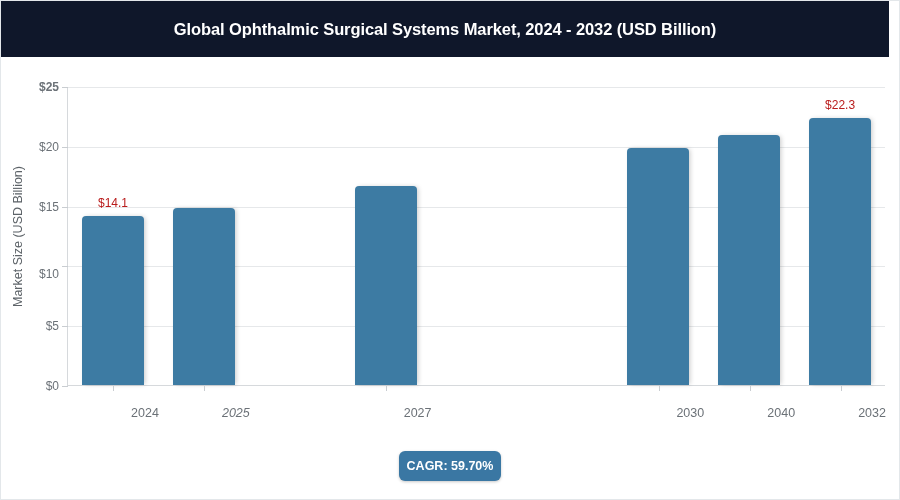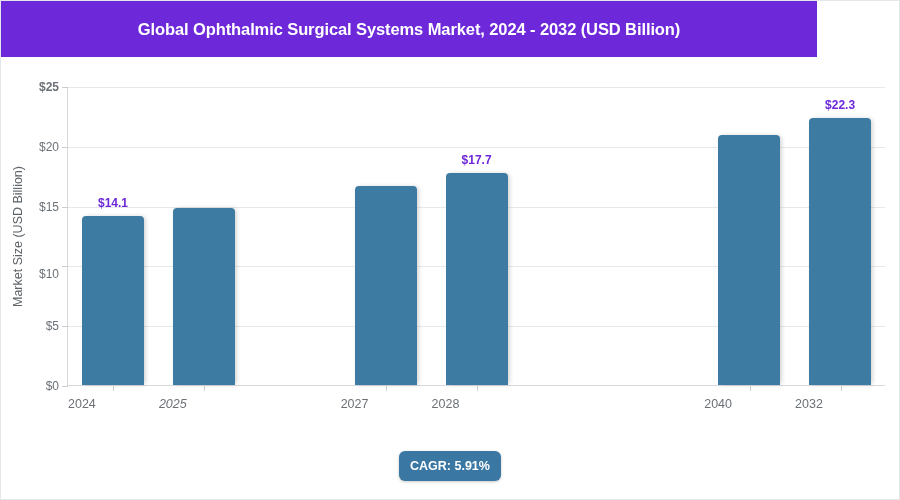--- a/index.html
+++ b/index.html
@@ -20,23 +20,23 @@
     box-sizing: border-box;
     background: #ffffff;
     border: 1px solid #e3e7ea;
   }
 
   
   #header-band {
     position: absolute;
     left: 0;
     top: 0;
-    width: 816px;
+    width: 888px;
     height: 56px;
-    background: #6d28d9;
+    background: #0f172a;
     display: flex;
     align-items: center;
     justify-content: center;
   }
   #chart-title {
     color: #ffffff;
     font-size: 16.5px;
     font-weight: bold;
     letter-spacing: -0.1px;
     text-align: center;
@@ -108,38 +108,38 @@
     background: #3d7ba3;
     border-radius: 4px 4px 0 0;
     box-shadow: 2px 0 5px -1px rgba(0,0,0,0.22);
   }
   .bar-value {
     position: absolute;
     left: 14px;
     width: 62px;
     text-align: center;
     font-size: 12px;
-    font-weight: bold;
-    color: #6d28d9;
+    font-weight: normal;
+    color: #b91c1c;
     white-space: nowrap;
   }
   .xtick-mark {
     position: absolute;
     top: 100%;
     width: 1px;
     height: 6px;
     background: #c9cdd1;
   }
   .xlabel {
     position: absolute;
     top: 100%;
-    margin-top: 12px;
+    margin-top: 21px;
     left: 0;
     width: 90.8px;
-    text-align: left;
+    text-align: right;
     font-size: 12.5px;
     color: #6b7177;
   }
 
   
   #cagr-badge {
     position: absolute;
     left: 398px;
     top: 450px;
     width: 102px;
@@ -202,34 +202,33 @@
       <div class="bar-slot" style="left: 90.8889px; width: 90.8889px; font-style: italic;">
         <div class="bar" title="2025: 14.8" style="height: 177.008px; background: rgb(61, 123, 163);"></div>
         <div class="xtick-mark" style="left: 45.4444px;"></div>
         <div class="xlabel" style="width: 90.8889px;">2025</div>
       </div>
       <div class="bar-slot" style="left: 272.667px; width: 90.8889px;">
         <div class="bar" title="2027: 16.6" style="height: 198.536px; background: rgb(61, 123, 163);"></div>
         <div class="xtick-mark" style="left: 45.4444px;"></div>
         <div class="xlabel" style="width: 90.8889px;">2027</div>
       </div>
-      <div class="bar-slot" style="left: 363.556px; width: 90.8889px;">
-        <div class="bar" title="2028: 17.7" style="height: 211.692px; background: rgb(61, 123, 163);"></div>
-        <div class="bar-value" style="top: 66.308px;">$17.7</div>
-        <div class="xtick-mark" style="left: 45.4444px;"></div>
-        <div class="xlabel" style="width: 90.8889px;">2028</div>
+      <div class="bar-slot" style="left: 545.333px; width: 90.8889px;">
+        <div class="bar" title="2030: 19.8" style="height: 236.808px; background: rgb(61, 123, 163);"></div>
+        <div class="xtick-mark" style="left: 45.4444px;"></div>
+        <div class="xlabel" style="width: 90.8889px;">2030</div>
       </div>
       <div class="bar-slot" style="left: 636.222px; width: 90.8889px;">
         <div class="bar" title="2031: 20.9" style="height: 249.964px; background: rgb(61, 123, 163);"></div>
         <div class="xtick-mark" style="left: 45.4444px;"></div>
         <div class="xlabel" style="width: 90.8889px;">2040</div>
       </div>
       <div class="bar-slot" style="left: 727.111px; width: 90.8889px;">
         <div class="bar" title="2032: 22.3" style="height: 266.708px; background: rgb(61, 123, 163);"></div>
         <div class="bar-value" style="top: 11.292px;">$22.3</div>
         <div class="xtick-mark" style="left: 45.4444px;"></div>
         <div class="xlabel" style="width: 90.8889px;">2032</div>
       </div>
     </div>
 
-  <div id="cagr-badge">CAGR: 5.91%</div>
+  <div id="cagr-badge">CAGR: 59.70%</div>
 
 </div>
 
 </body></html>

